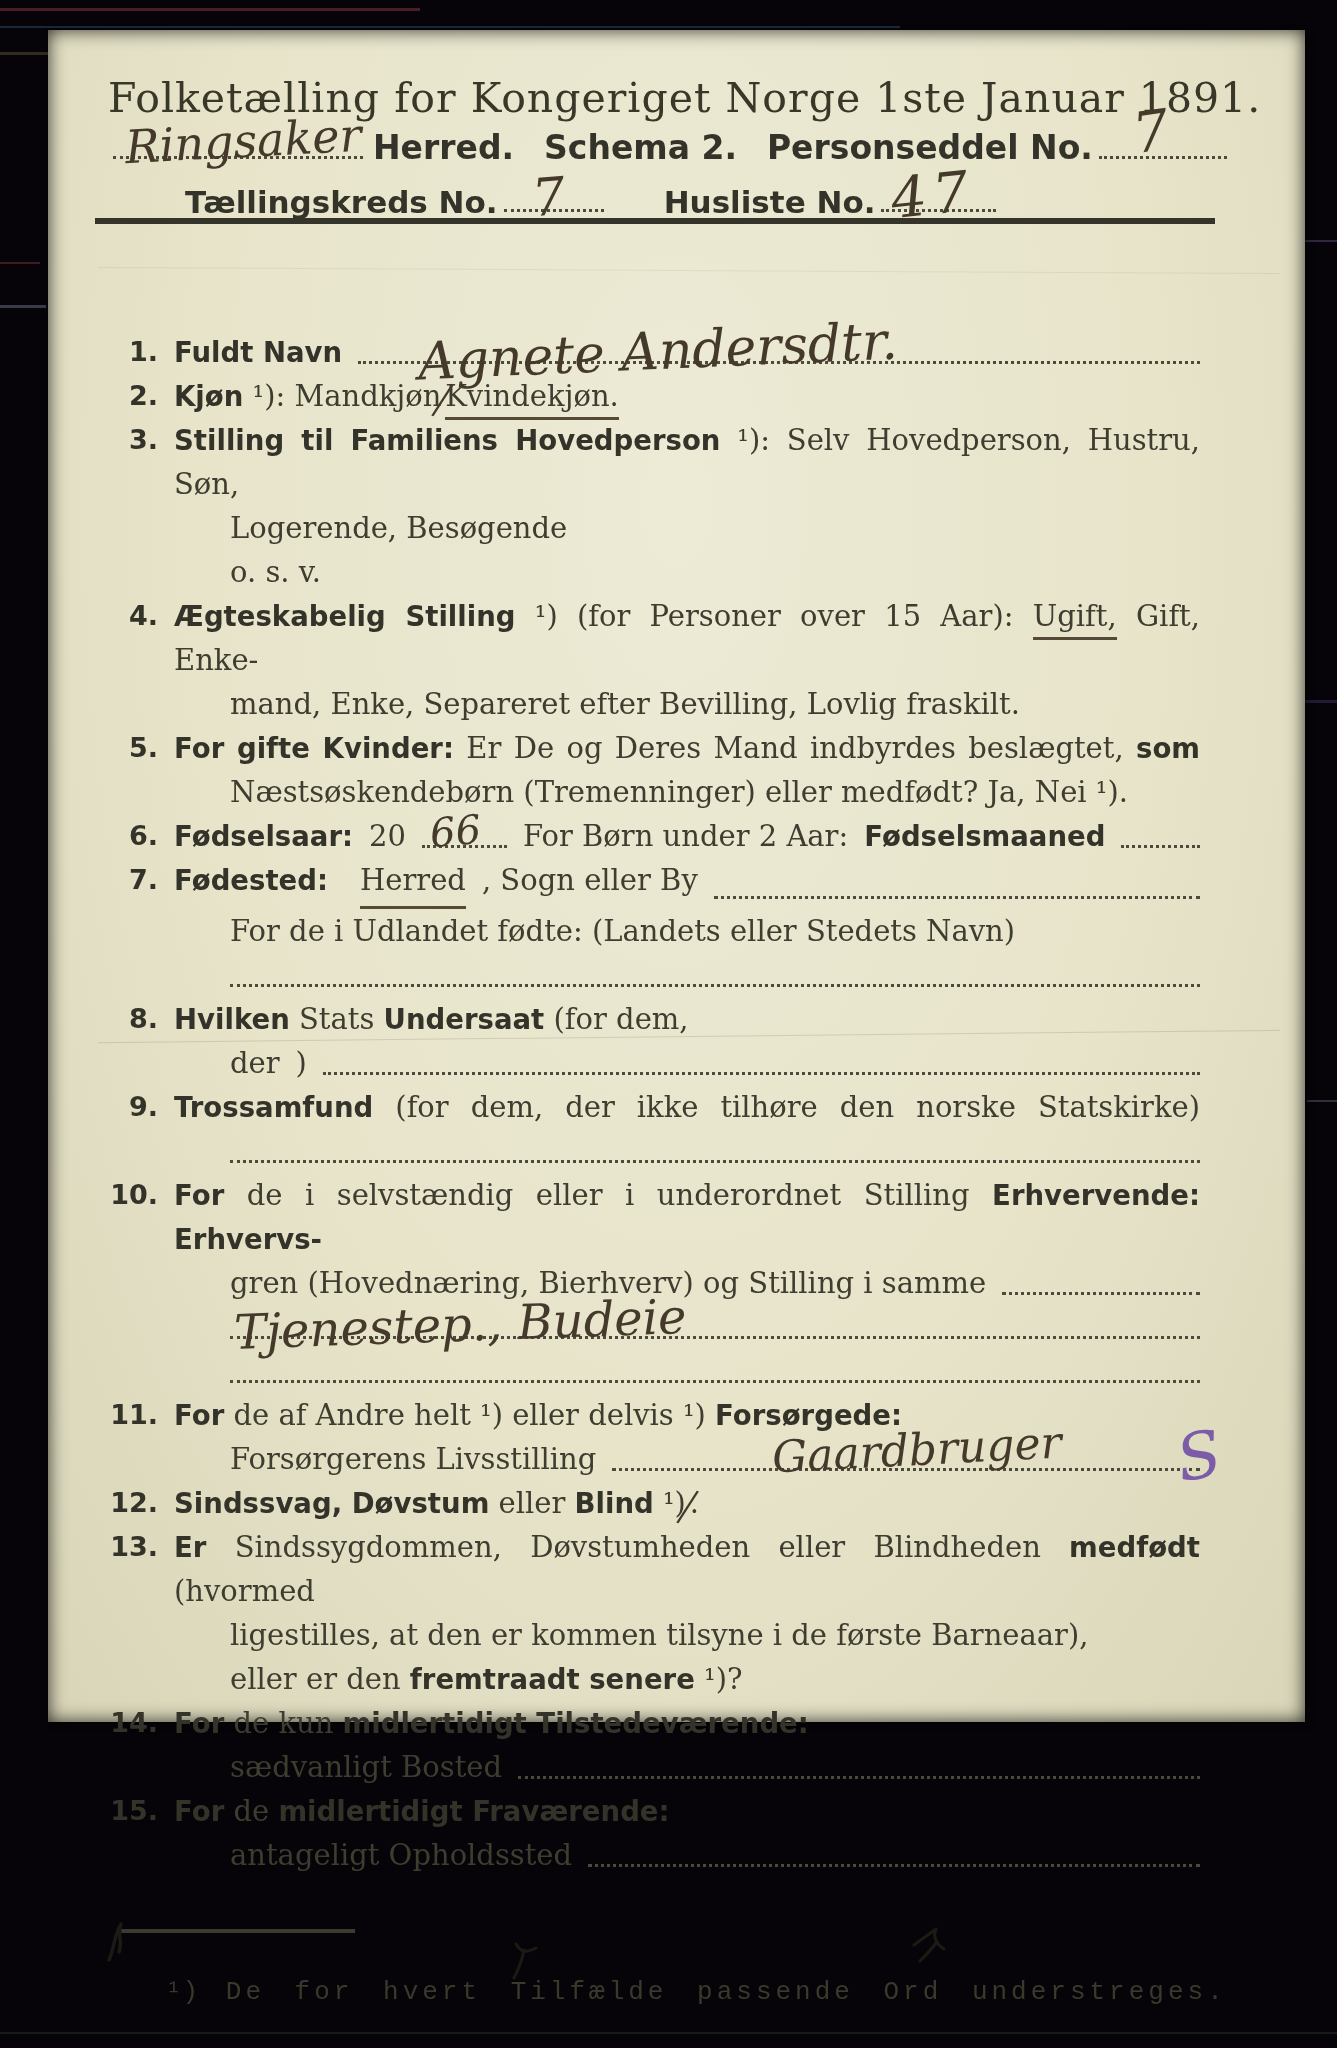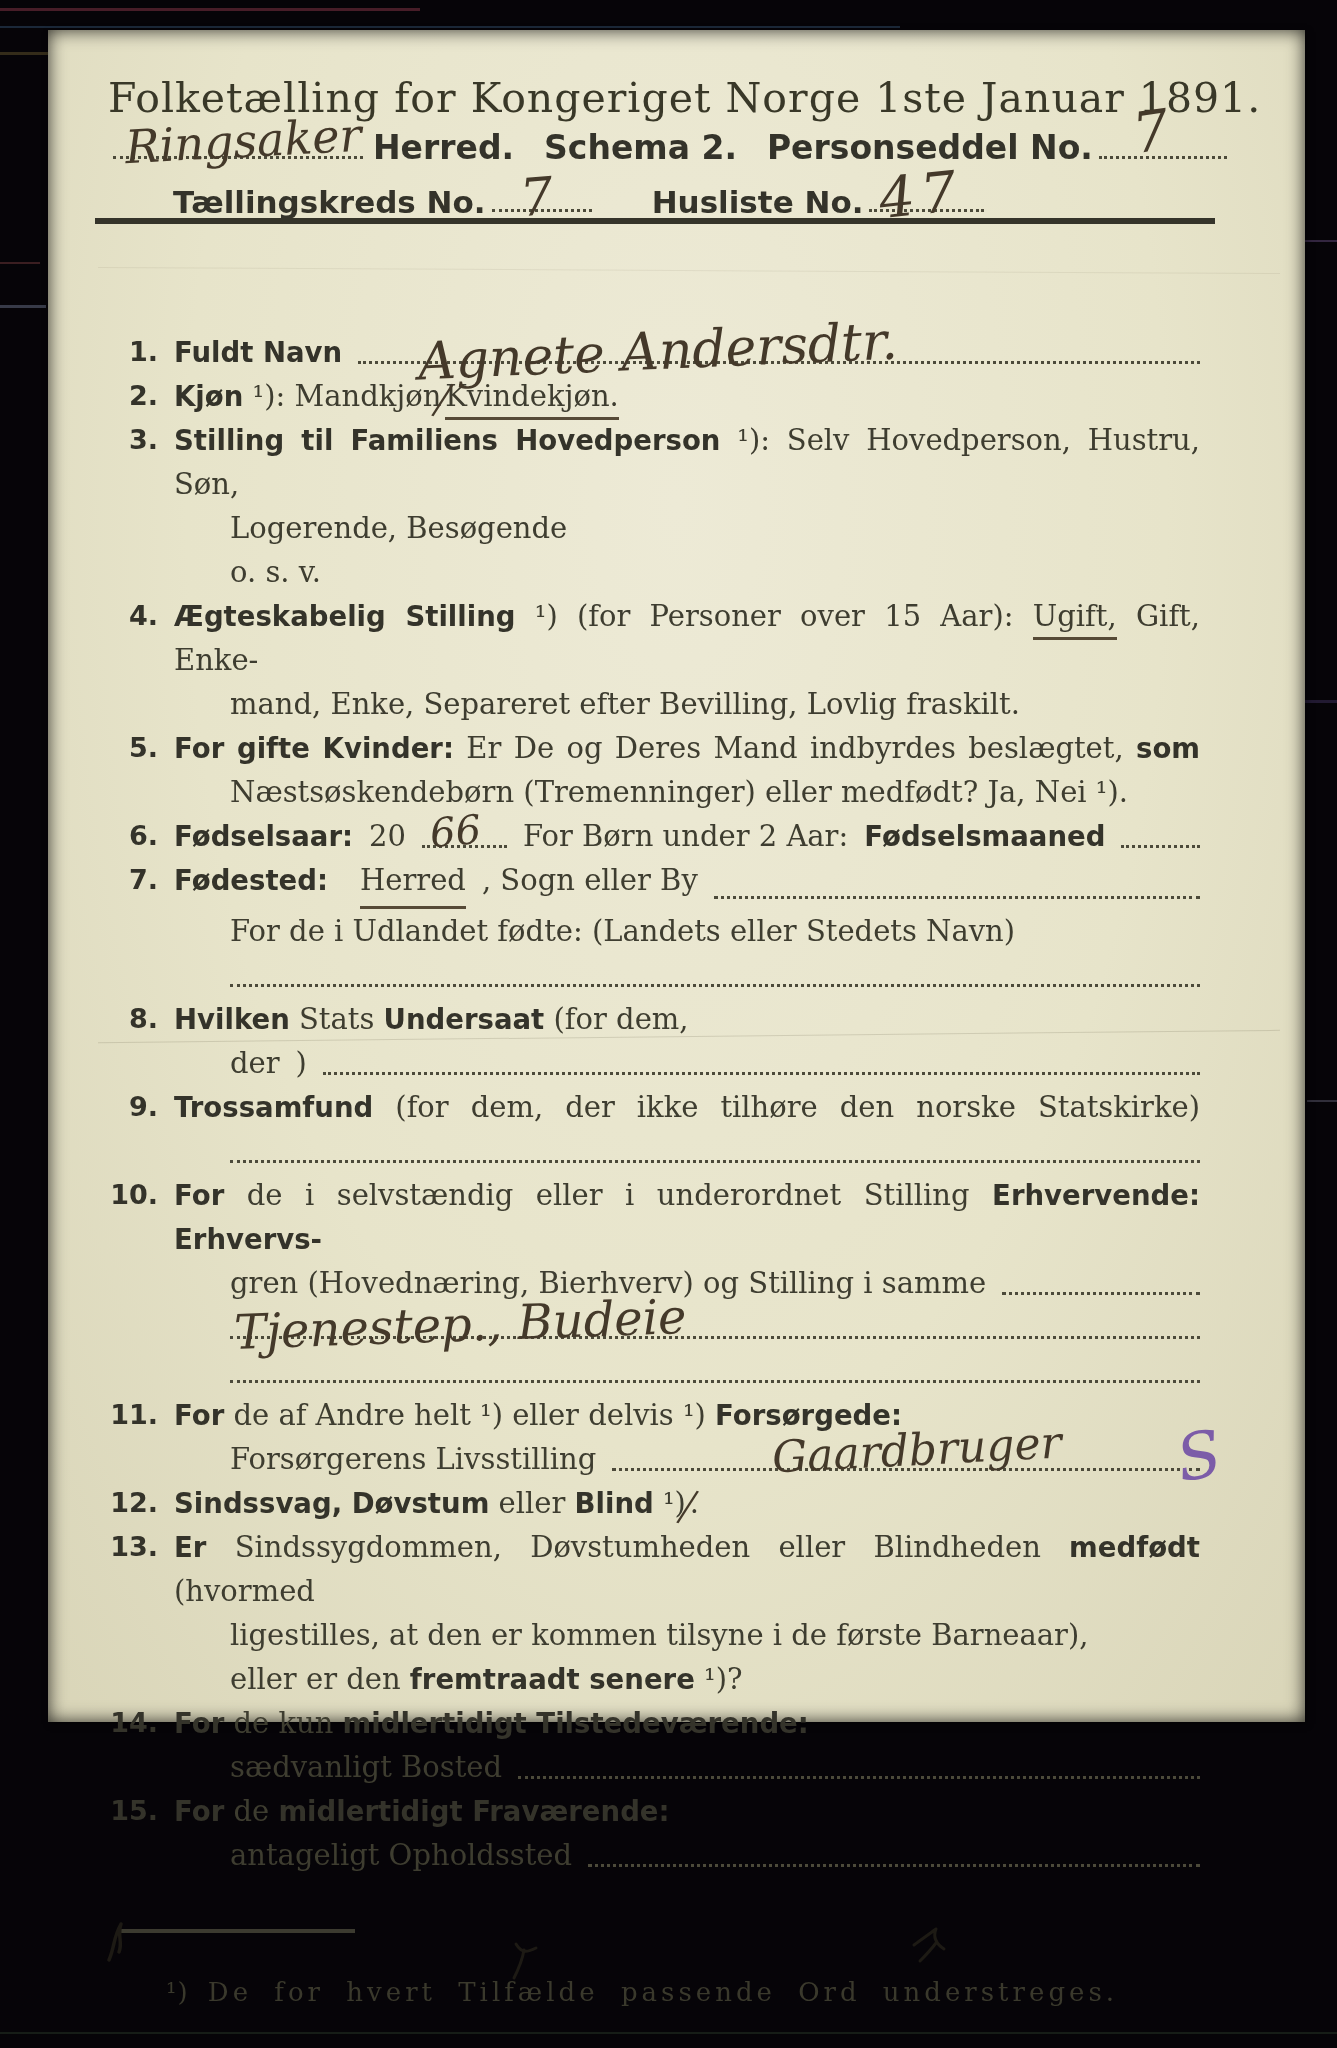--- a/index.html
+++ b/index.html
@@ -18,21 +18,21 @@
     color:#3e3d30;
   }
   .crease{position:absolute;left:4%;right:2%;height:1px;background:rgba(90,85,60,.35);opacity:.5;pointer-events:none;}
   
   .title{
     position:absolute;top:44px;left:60px;right:60px;text-align:center;
     font-size:41px;letter-spacing:1px;color:#393828;white-space:nowrap;
   }
   .hline{position:absolute;display:flex;align-items:baseline;color:#34332a;}
   .hline2{top:98px;left:65px;right:78px;font-size:33px;}
-  .hline3{top:154px;left:125px;width:900px;font-size:31px;align-items:center;}
+  .hline3{top:154px;left:137px;width:900px;font-size:31px;align-items:center;}
   .hbold{font-family:"DejaVu Sans", sans-serif;font-weight:bold;white-space:nowrap;}
   .sp{width:30px;flex:0 0 30px;}
   .gap{width:60px;flex:0 0 60px;}
   .dots{
     position:relative;display:inline-block;
     border-bottom:3px dotted #4c4a3a;height:4px;
   }
   .muni-dots{flex:0 0 250px;align-self:flex-end;margin:0 10px 8px 0;}
   .ps-dots{flex:1;align-self:flex-end;margin:0 0 8px 6px;}
   .tk-dots{flex:0 0 100px;align-self:flex-end;margin:0 0 8px 6px;}
@@ -71,21 +71,21 @@
   .line .it{}
   .just{text-align:justify;text-align-last:justify;}
   .ind{margin-left:56px;}
   .lflex{display:flex;align-items:baseline;gap:16px;}
   .lflex .dots{align-self:flex-end;margin-bottom:10px;}
   .dots.grow{flex:1 1 auto;}
   
   .footrule{width:235px;height:4px;background:#3c3b30;margin:52px 0 0 12px;}
   .footnote{
     margin-top:44px;padding-left:58px;font-size:26px;color:#3a392c;
-    letter-spacing:4px;word-spacing:10px;white-space:nowrap;
+    letter-spacing:4px;word-spacing:10px;white-space:nowrap;font-family:Liberation Mono, monospace;
   }
   .fn-marker{letter-spacing:1px;}
   .inkmark{position:absolute;pointer-events:none;}
 </style>
 </head>
 <body>
 
 <div class="streak" style="left:0;top:8px;width:420px;height:3px;background:rgba(150,60,80,.45);"></div>
 <div class="streak" style="left:0;top:26px;width:900px;height:2px;background:rgba(70,110,150,.35);"></div>
 <div class="streak" style="left:0;top:52px;width:260px;height:3px;background:rgba(140,120,60,.35);"></div>

